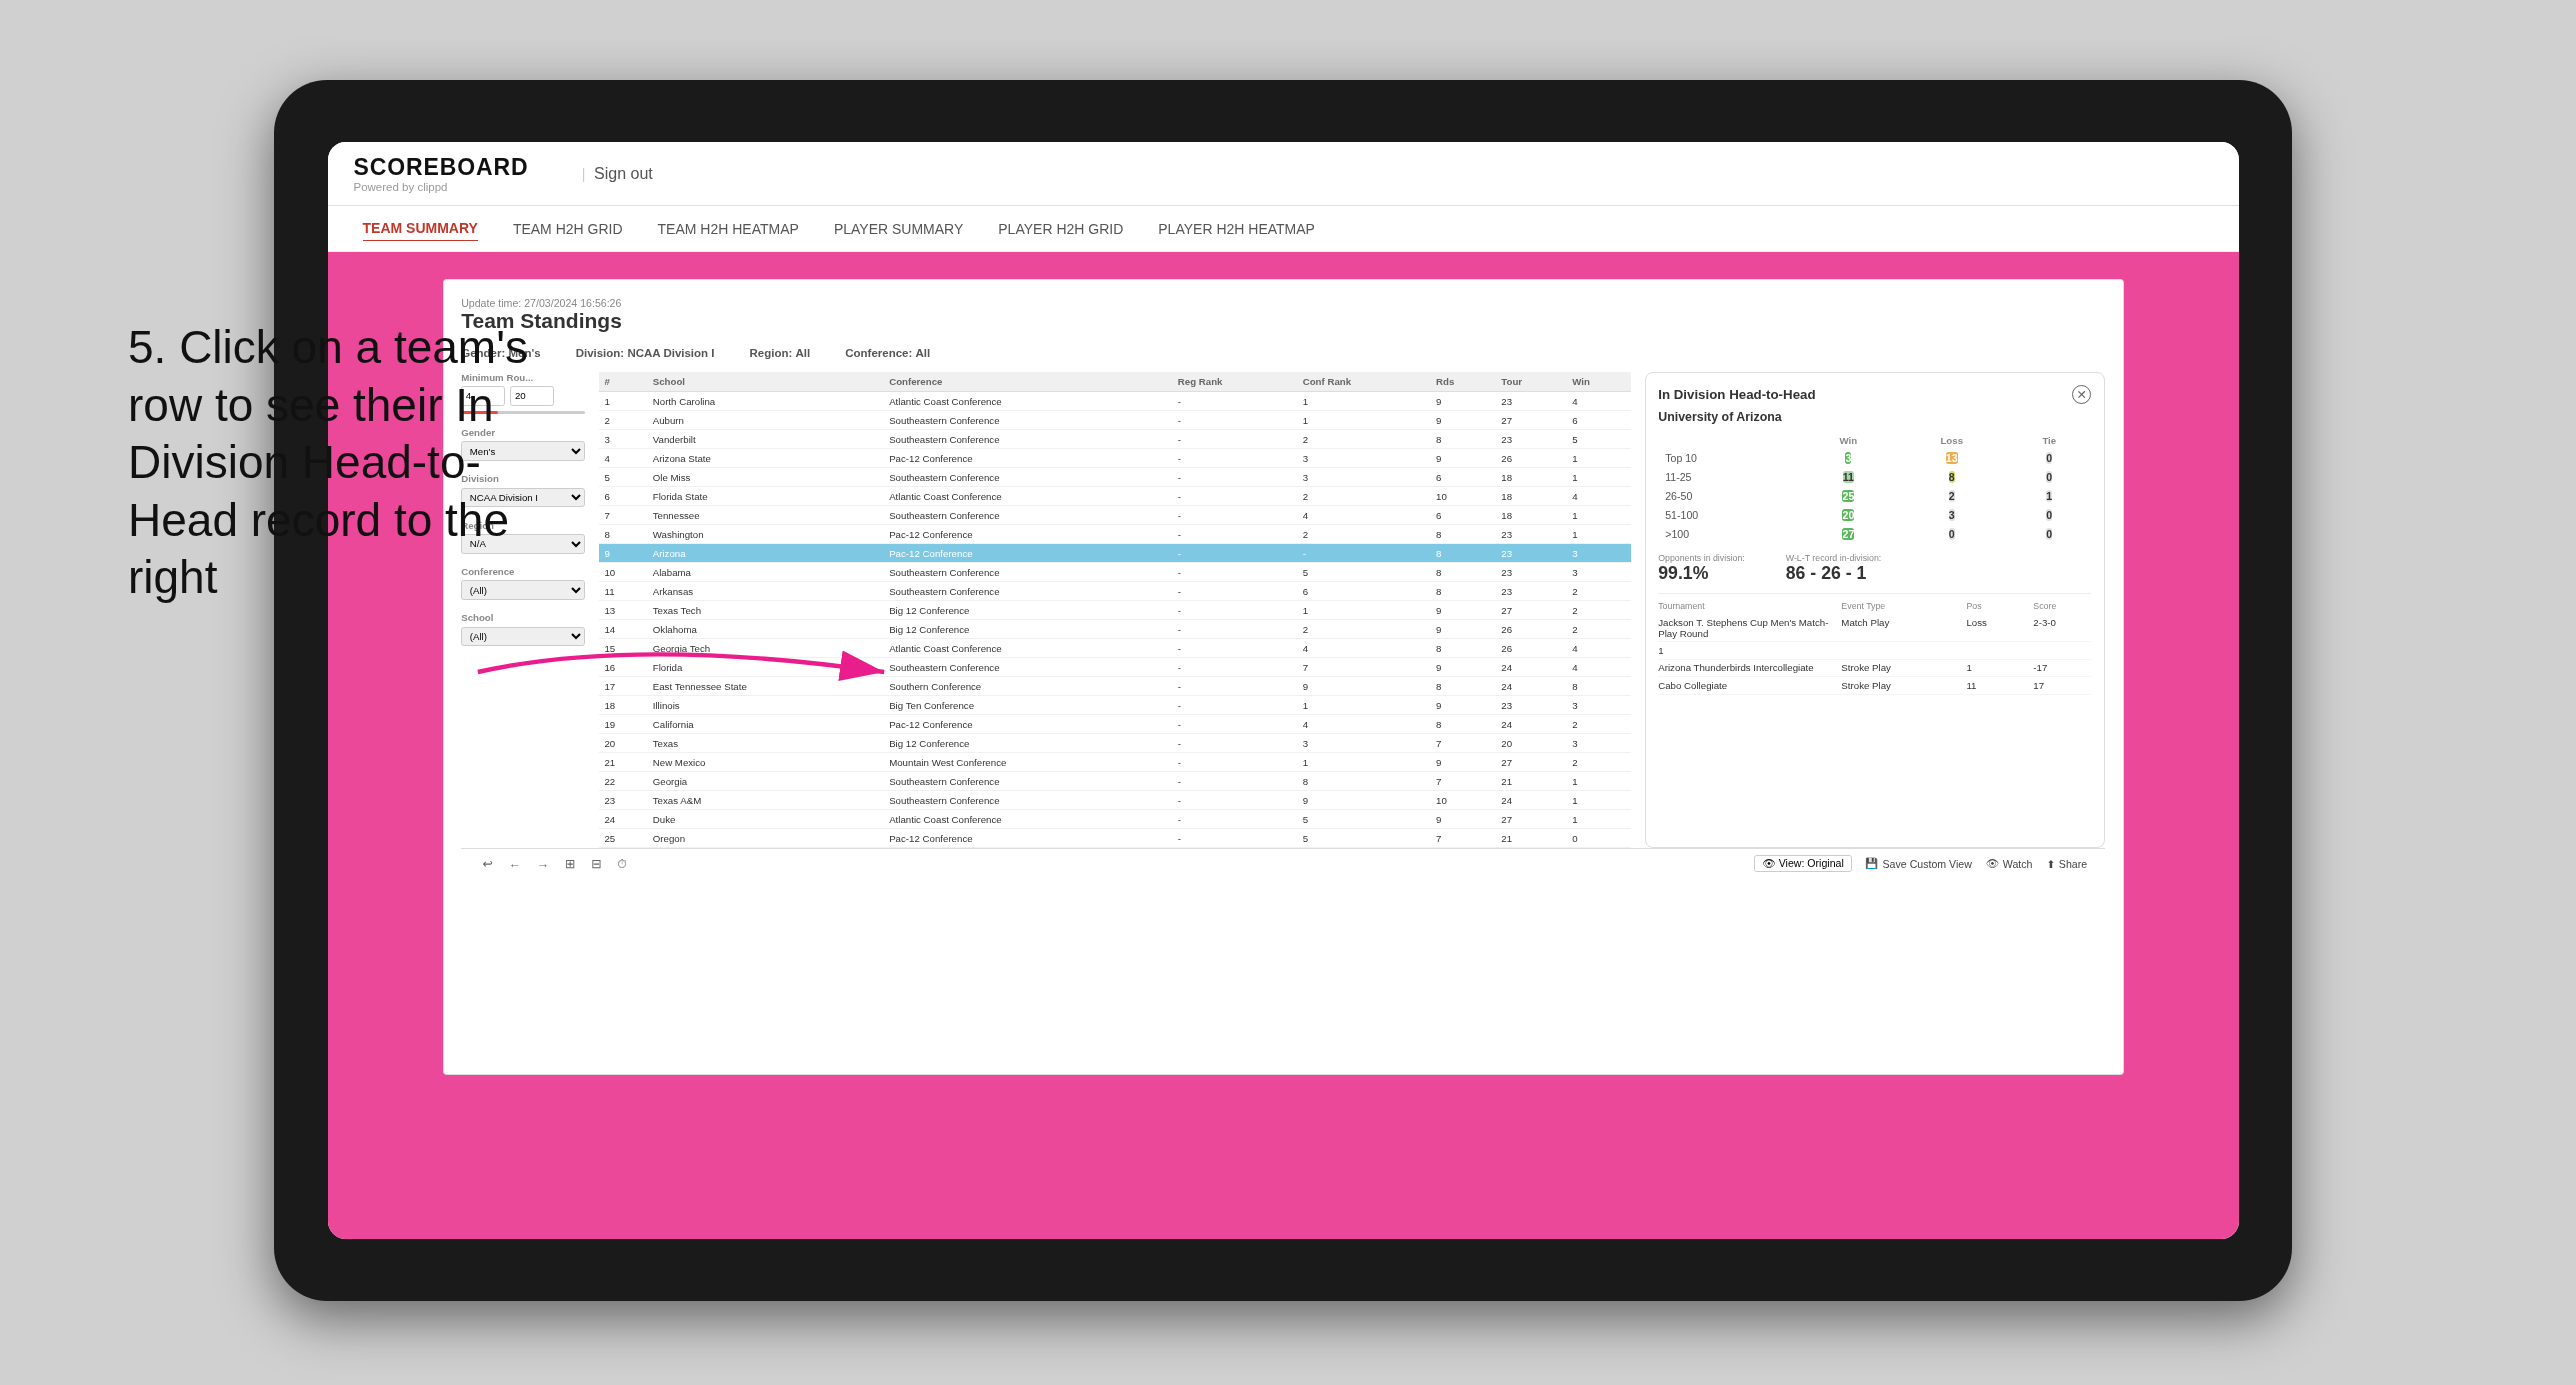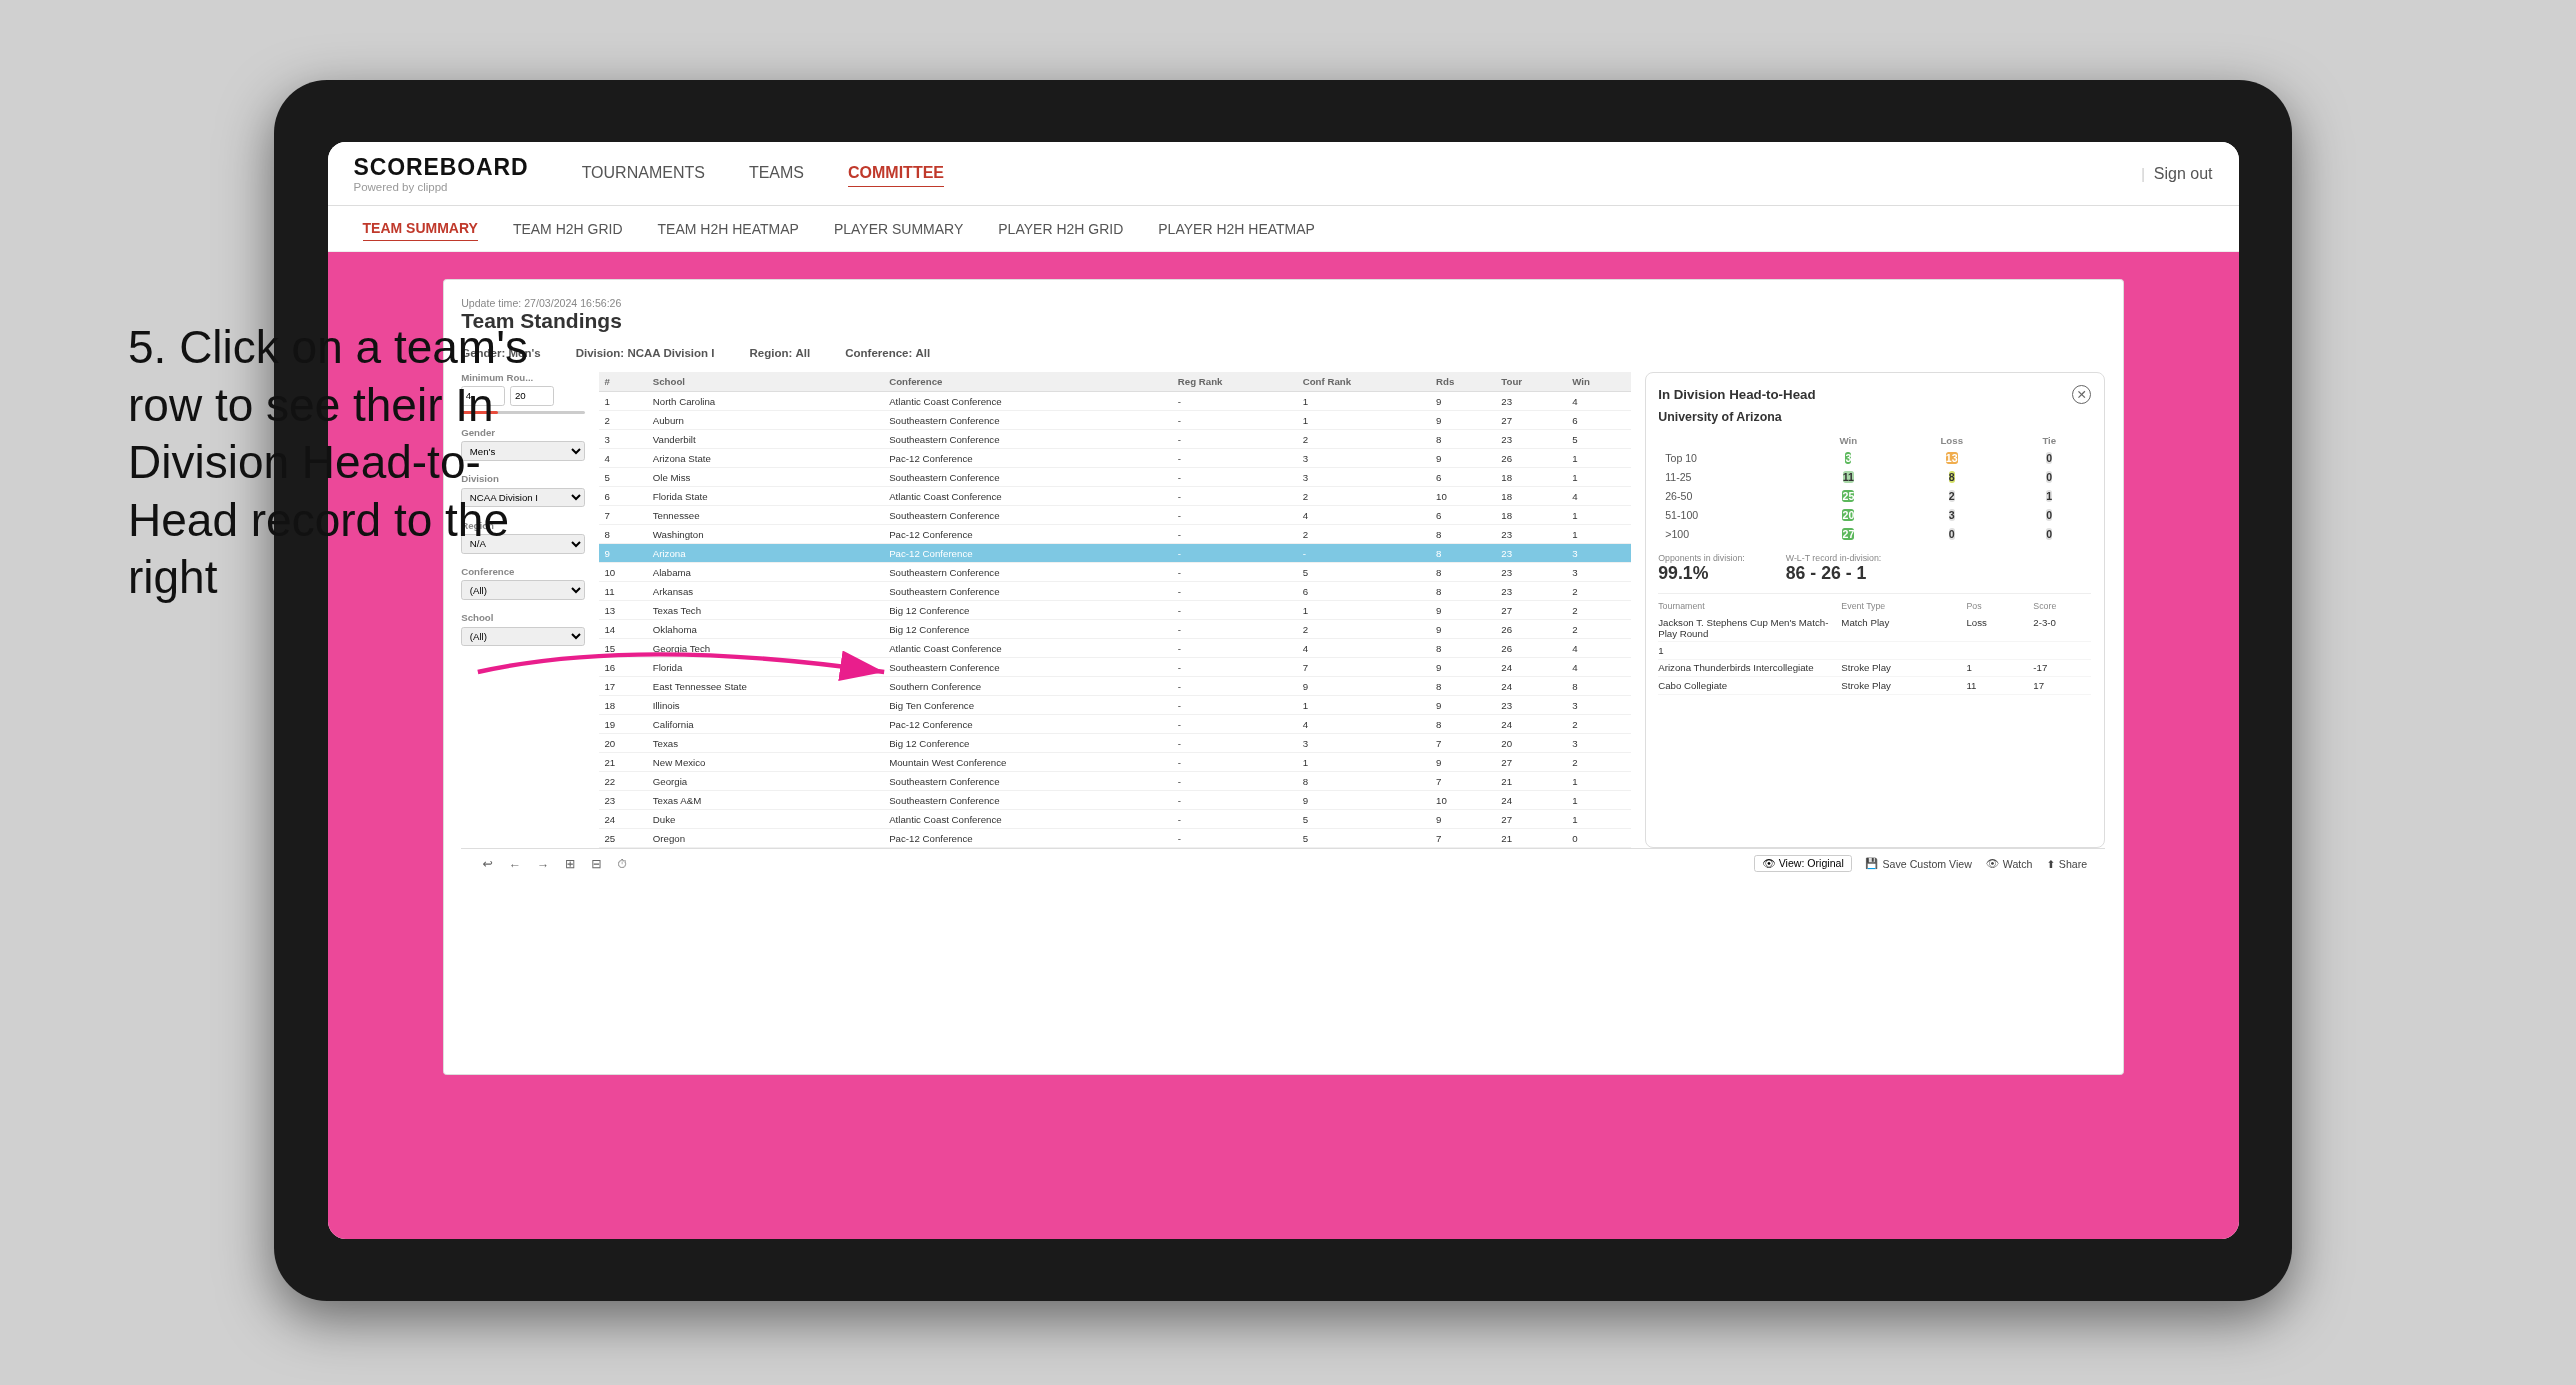--- a/index.html
+++ b/index.html
@@ -418,25 +418,20 @@
   </svg>
 
   <div class="tablet-outer" style="position:absolute; left:274px; top:80px; width:2018px; height:1221px;">
 
     <div class="tablet-screen" style="width:1911px; height:1097px;">
 
       <div class="top-nav">
         <div class="logo-area">
           <span class="logo-title">SCOREBOARD</span>
           <span class="logo-sub">Powered by clippd</span>
-        </div>
-        <div class="nav-items">
-          <a class="nav-item">TOURNAMENTS</a>
-          <a class="nav-item">TEAMS</a>
-          <a class="nav-item active">COMMITTEE</a>
         </div>
         <span style="color:#ccc; margin-right:8.8px;">|</span>
         <span class="sign-out">Sign out</span>
       </div>
 
       <div class="sub-nav">
         <span class="sub-nav-item active">TEAM SUMMARY</span>
         <span class="sub-nav-item">TEAM H2H GRID</span>
         <span class="sub-nav-item">TEAM H2H HEATMAP</span>
         <span class="sub-nav-item">PLAYER SUMMARY</span>

